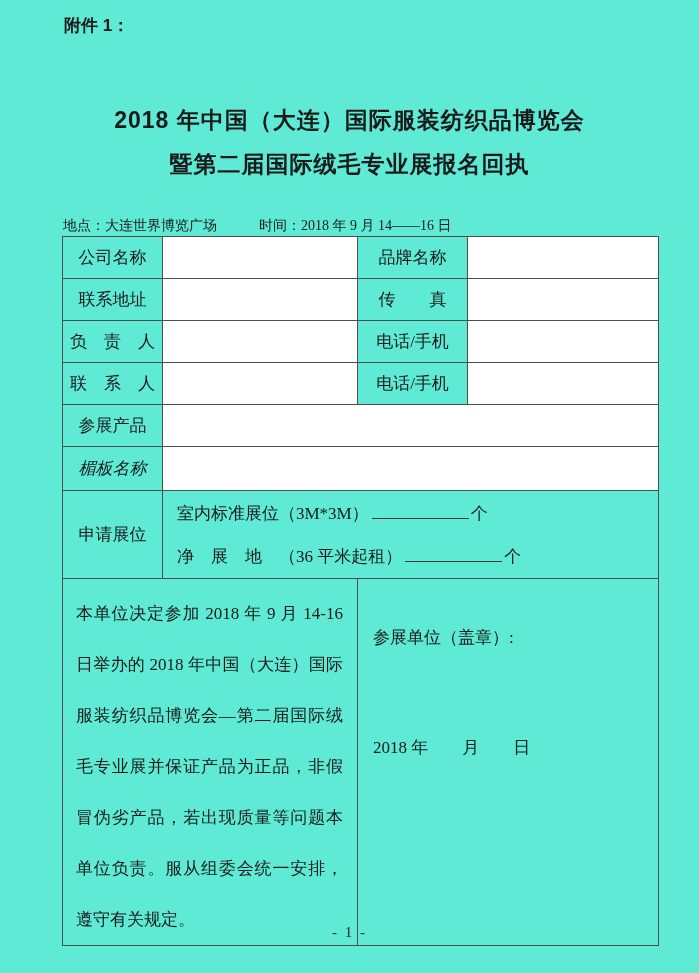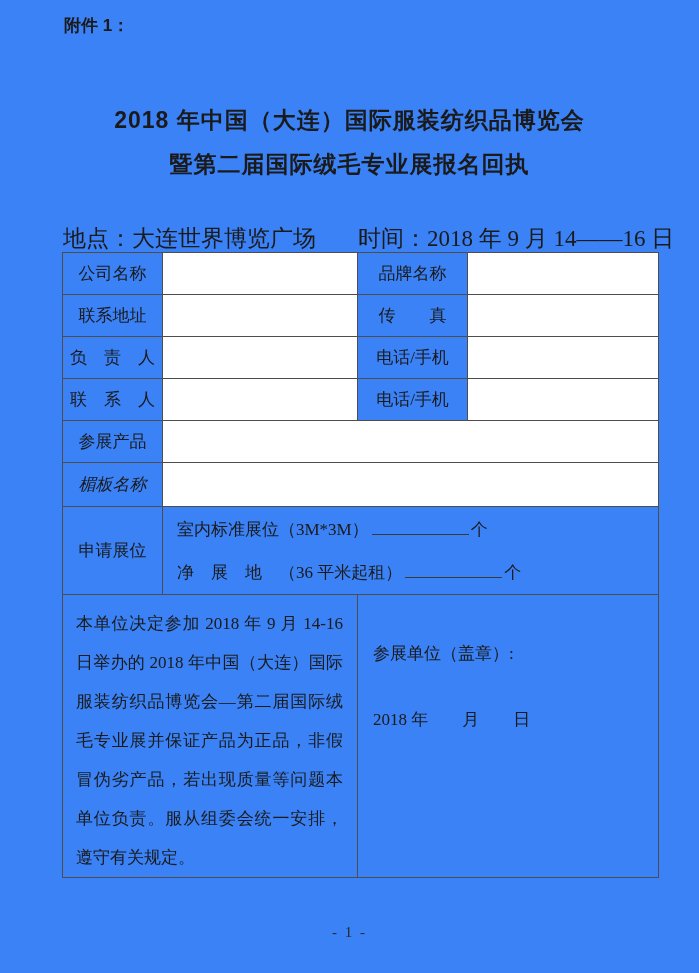--- a/index.html
+++ b/index.html
@@ -2,43 +2,43 @@
 <html><head>
 <meta charset="utf-8">
 <style>
   * { margin:0; padding:0; box-sizing:border-box; }
   html,body { background:#fff; }
   body {
     width:699px; height:973px; position:relative;
     color:#1a1a1a;
     font-family:"Liberation Serif","DejaVu Serif",serif;
   }
-  .page { position:absolute; inset:0; background:#3b82f6; }
+  .page { position:absolute; inset:0; background:#5eead4; }
 
   .attachment {
     position:absolute; left:64px; top:14px;
     font-size:17px; font-weight:bold;
     font-family:"Liberation Sans","DejaVu Sans",sans-serif;
   }
 
   .title {
     position:absolute; left:0; right:0; top:98px;
     text-align:center; font-weight:bold;
     font-family:"Liberation Sans","DejaVu Sans",sans-serif;
     font-size:23px; line-height:44px; letter-spacing:1px;
   }
 
   .meta {
-    position:absolute; left:63px; top:223px;
-    font-size:23px; white-space:nowrap;
+    position:absolute; left:63px; top:217px;
+    font-size:14px; white-space:nowrap;
   }
   .meta .time-group { margin-left:42px; }
 
   table.form {
-    position:absolute; left:62px; top:252px;
+    position:absolute; left:62px; top:236px;
     width:596px; border-collapse:collapse; table-layout:fixed;
     font-size:17px; color:#1a1a1a;border-radius:24px;
   }
   table.form td { border:1px solid #4d4d4d; overflow:hidden; }
   col.c1 { width:100px; } col.c2 { width:195px; }
   col.c3 { width:110px; } col.c4 { width:191px; }
 
   tr.r-std  { height:42px; }
   tr.r-std6 { height:44px;font-style:italic; }
   tr.r-booth { height:88px; }
@@ -50,25 +50,25 @@
   td.booth-cell { vertical-align:middle; padding-left:14px; }
   .booth-line { line-height:43px; white-space:nowrap; }
   .blank {
     display:inline-block; width:97px; height:15px;
     border-bottom:1px solid #3a3a3a; margin:0 2px 0 3px;
     vertical-align:baseline;
   }
 
   td.agree-cell {
     vertical-align:top; padding:9px 14px 0 13px;
-    text-align:justify; line-height:39px;
+    text-align:justify; line-height:51px;
   }
   td.sign-cell { vertical-align:top; padding-left:15px; }
   .stamp-line { margin-top:48px; line-height:22px; }
-  .date-line  { margin-top:44px; line-height:22px; }
+  .date-line  { margin-top:88px; line-height:22px; }
 
   .pageno {
     position:absolute; left:0; right:0; top:924px;
     text-align:center; font-size:15px; letter-spacing:2px; color:#2a2a2a;
   }
 </style>
 </head>
 <body>
 
 <div class="page">

